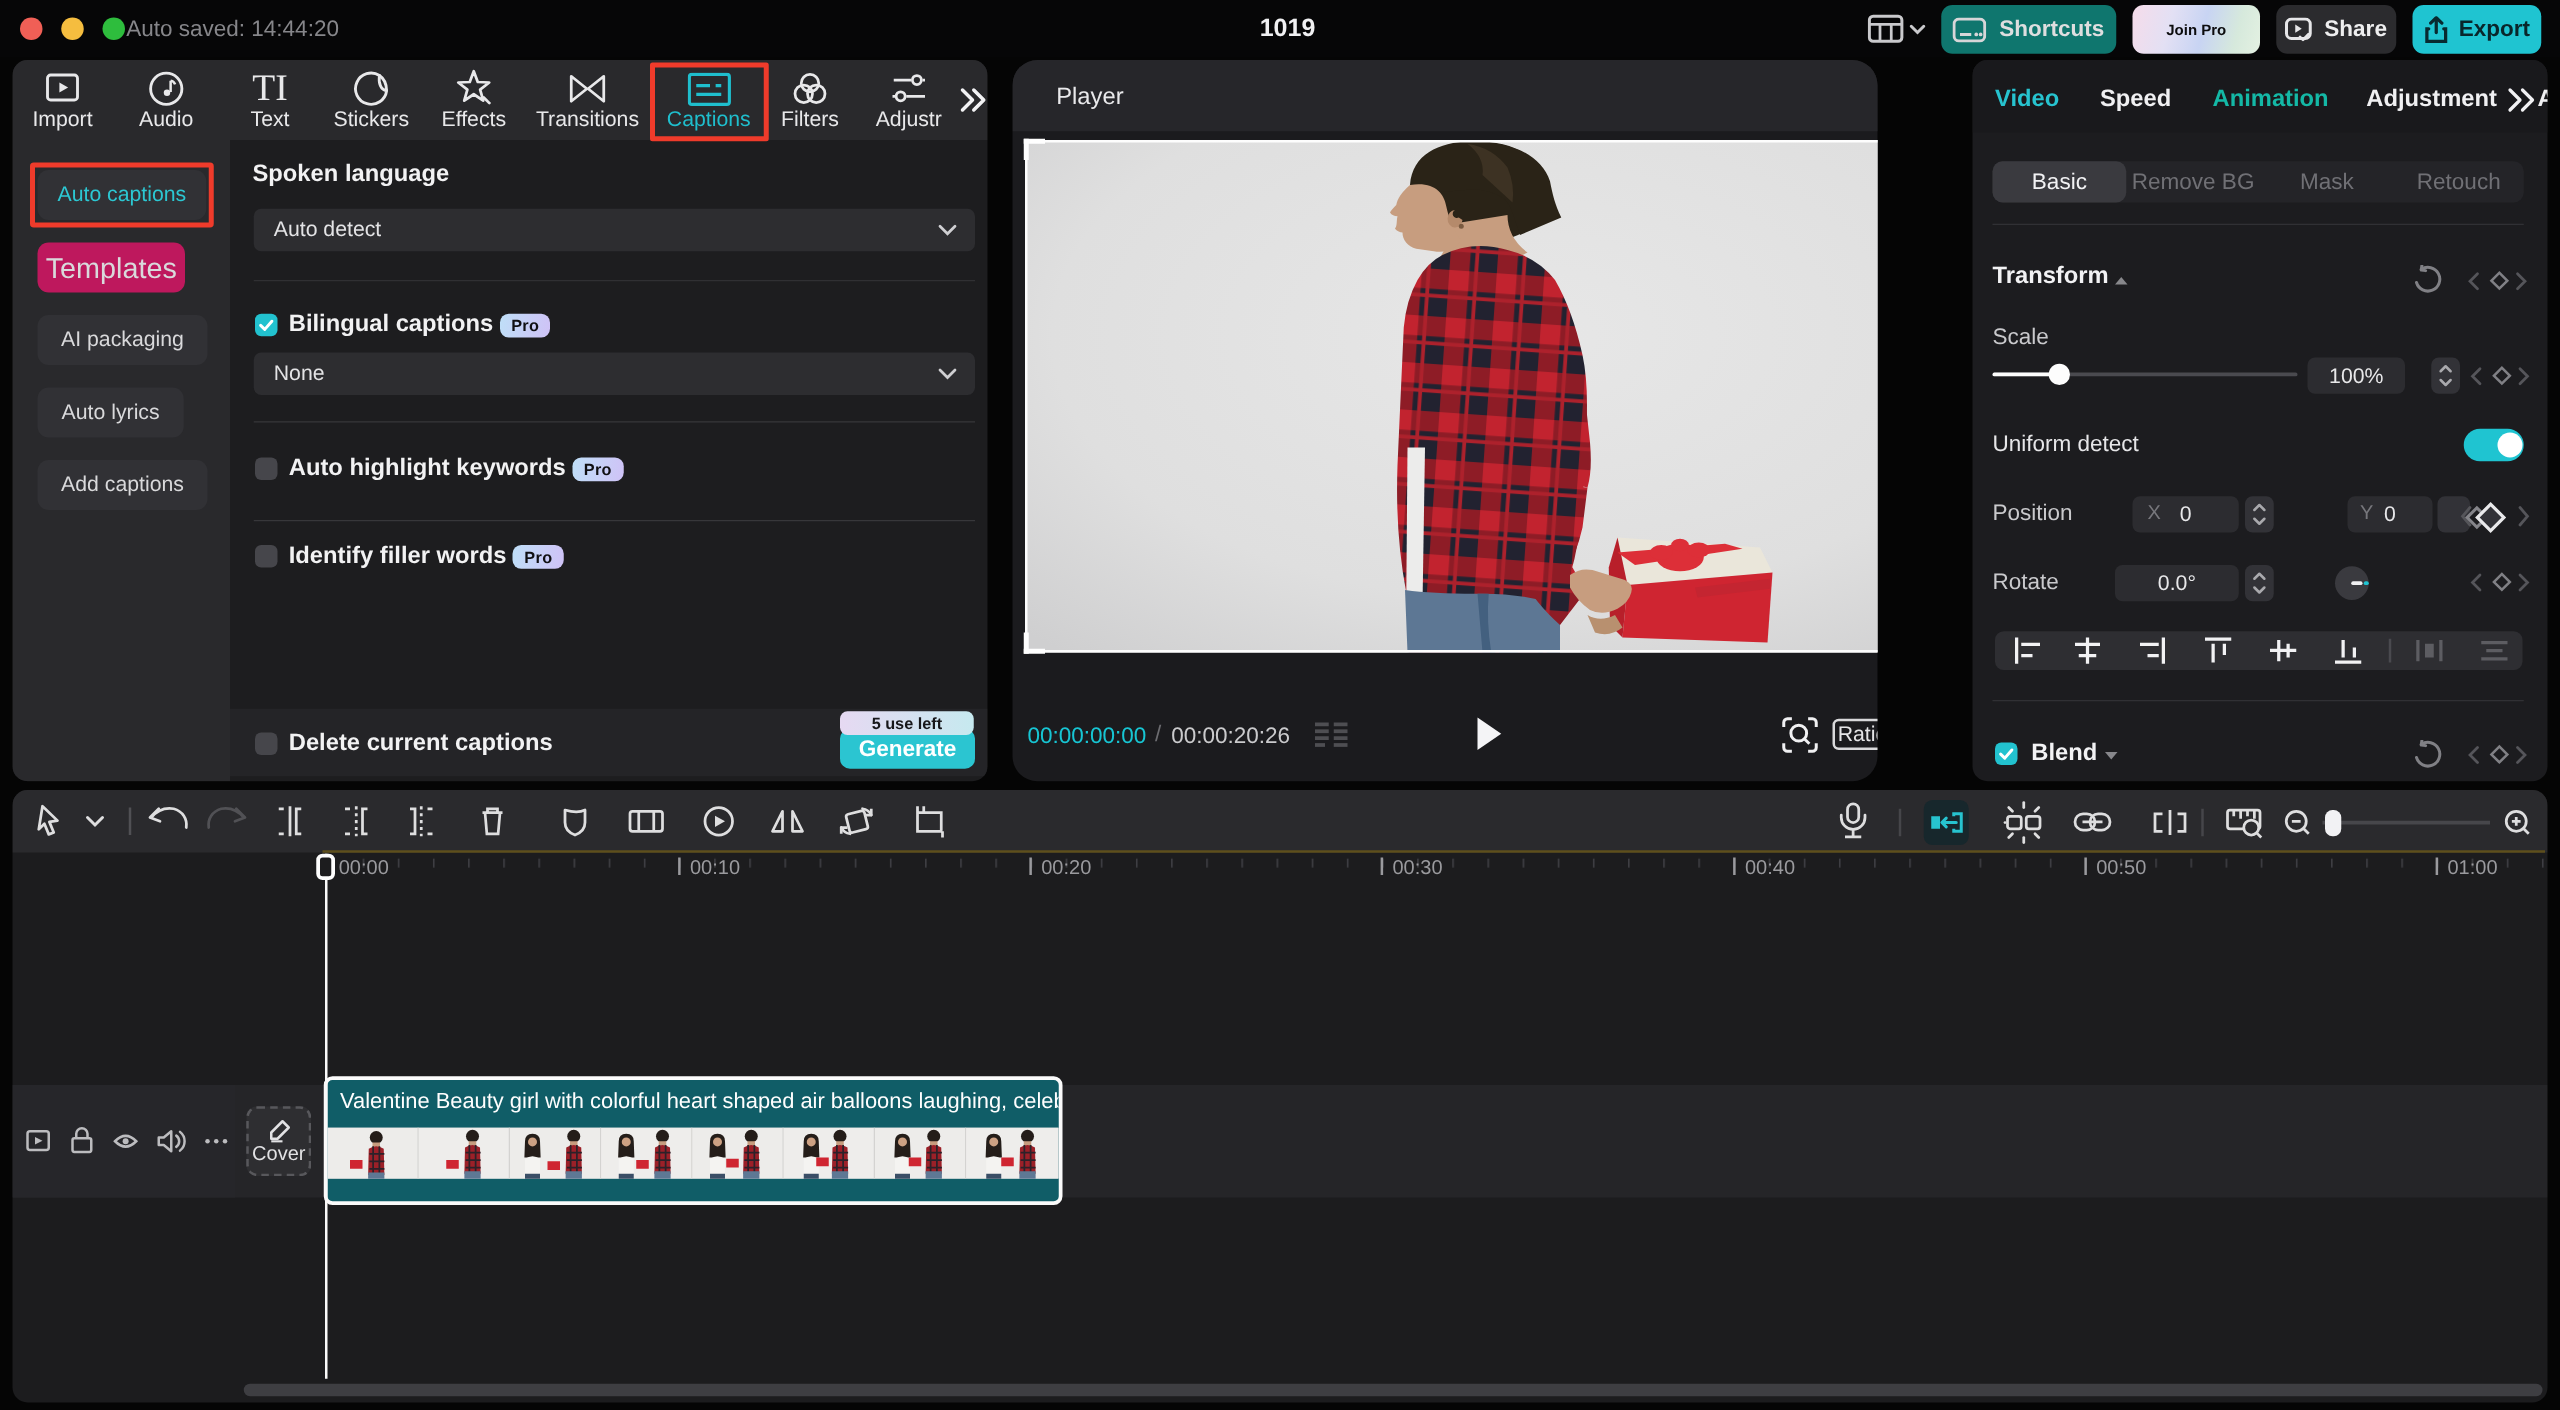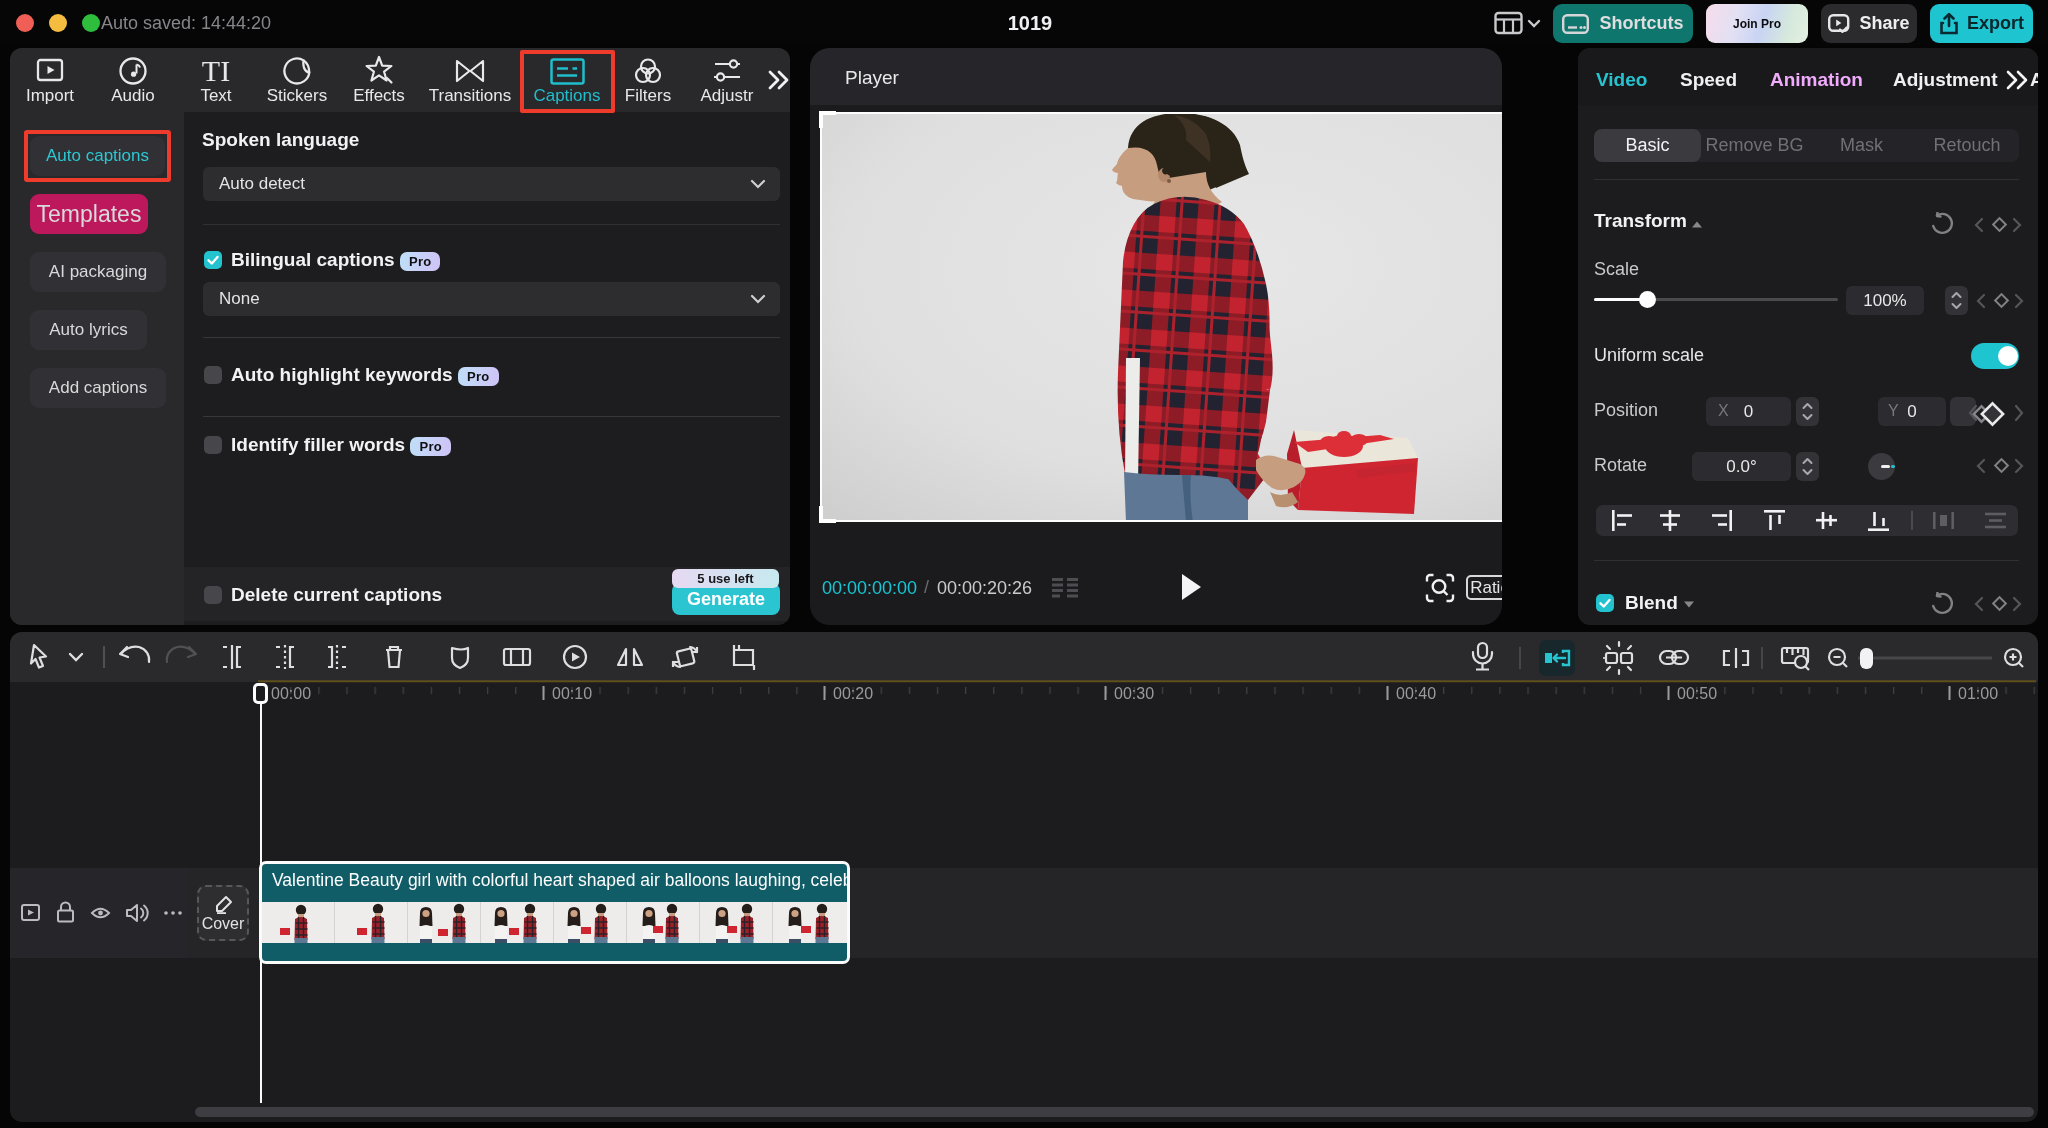--- a/index.html
+++ b/index.html
@@ -247,21 +247,21 @@
           <path d="M23 3 L15.5 10.5"></path>
           <path d="M10.5 23 H3 V15.5"></path>
           <path d="M3 23 L10.5 15.5"></path>
         </g>
       </svg>
 </div>
 <div class="p" style="left:1578px;top:48px;width:460px;height:577px;background:#1c1c1f;border-radius:12px;overflow:hidden">
  <div class="p" style="left:0;top:0;width:460px;height:58px;background:#19191c"></div>
  <div class="p" style="left:18px;top:21px;color:#27c3cf;font-size:19px;font-weight:bold">Video</div>
  <div class="p" style="left:102px;top:21px;color:#f0f0f2;font-size:19px;font-weight:bold">Speed</div>
- <div class="p" style="left:192px;top:21px;color:#f0abfc;font-size:19px;font-weight:bold">Animation</div>
+ <div class="p" style="left:192px;top:21px;color:#14b8a6;font-size:19px;font-weight:bold">Animation</div>
  <div class="p" style="left:315px;top:21px;color:#f0f0f2;font-size:19px;font-weight:bold">Adjustment</div>
  <svg class="ic" style="left:428px;top:22px" width="26" height="20" viewBox="0 0 26 20">
         <path d="M2 2 L10 10 L2 18 M12 2 L20 10 L12 18" fill="none" stroke="#f2f2f4" stroke-width="2.6" stroke-linecap="round" stroke-linejoin="round"></path>
       </svg>
  <div class="p" style="left:452px;top:21px;color:#f0f0f2;font-size:19px;font-weight:bold">A</div>
  <div class="p" style="left:16px;top:81px;width:425px;height:33px;background:#242428;border-radius:8px"></div>
  <div class="p" style="left:16px;top:81px;width:107px;height:33px;background:#3a3a3f;border-radius:8px;display:flex;align-items:center;justify-content:center;color:#f2f2f4;font-size:18px">Basic</div>
  <div class="p" style="left:123px;top:81px;width:107px;height:33px;display:flex;align-items:center;justify-content:center;color:#707075;font-size:18px">Remove BG</div>
  <div class="p" style="left:230px;top:81px;width:107px;height:33px;display:flex;align-items:center;justify-content:center;color:#707075;font-size:18px">Mask</div>
  <div class="p" style="left:337px;top:81px;width:104px;height:33px;display:flex;align-items:center;justify-content:center;color:#707075;font-size:18px">Retouch</div>
@@ -293,21 +293,21 @@
         </svg></div>
  <svg class="ic" style="left:398px;top:245px" width="10" height="16" viewBox="0 0 10 16">
         <path d="M8 2 L2 8 L8 14" fill="none" stroke="#55555a" stroke-width="2.2" stroke-linecap="round"></path>
       </svg>
  <svg class="ic" style="left:413px;top:242px" width="21" height="21" viewBox="0 0 21 21">
         <rect x="6" y="6" width="9" height="9" fill="none" stroke="#808085" stroke-width="2" transform="rotate(45 10.5 10.5)"></rect>
       </svg>
  <svg class="ic" style="left:436px;top:245px" width="10" height="16" viewBox="0 0 10 16">
         <path d="M2 2 L8 8 L2 14" fill="none" stroke="#55555a" stroke-width="2.2" stroke-linecap="round"></path>
       </svg>
- <div class="p" style="left:16px;top:297px;color:#e6e6e8;font-size:18px">Uniform scale</div>
+ <div class="p" style="left:16px;top:297px;color:#e6e6e8;font-size:18px">Uniform detect</div>
  <div class="p" style="left:393px;top:295px;width:48px;height:26px;background:#1fc4d1;border-radius:13px"></div>
  <div class="p" style="left:420px;top:298px;width:20px;height:20px;background:#fff;border-radius:50%"></div>
  <div class="p" style="left:16px;top:352px;color:#c9c9cc;font-size:18px">Position</div>
  <div class="p" style="left:128px;top:349px;width:85px;height:29px;background:#2c2c30;border-radius:6px">
         <span class="p" style="left:12px;top:5px;color:#77777c;font-size:16px">X</span>
         <span class="p" style="left:0;top:5px;width:85px;text-align:center;color:#e8e8ea;font-size:17px">0</span>
       </div>
  <div class="p" style="left:218px;top:349px;width:23px;height:29px;background:#323237;border-radius:6px"><svg width="23" height="29" viewBox="0 0 23 29">
           <path d="M7.5 11 L11.5 7 L15.5 11 M7.5 18 L11.5 22 L15.5 18" fill="none" stroke="#a9a9ad" stroke-width="2" stroke-linecap="round" stroke-linejoin="round"></path>
         </svg></div>

